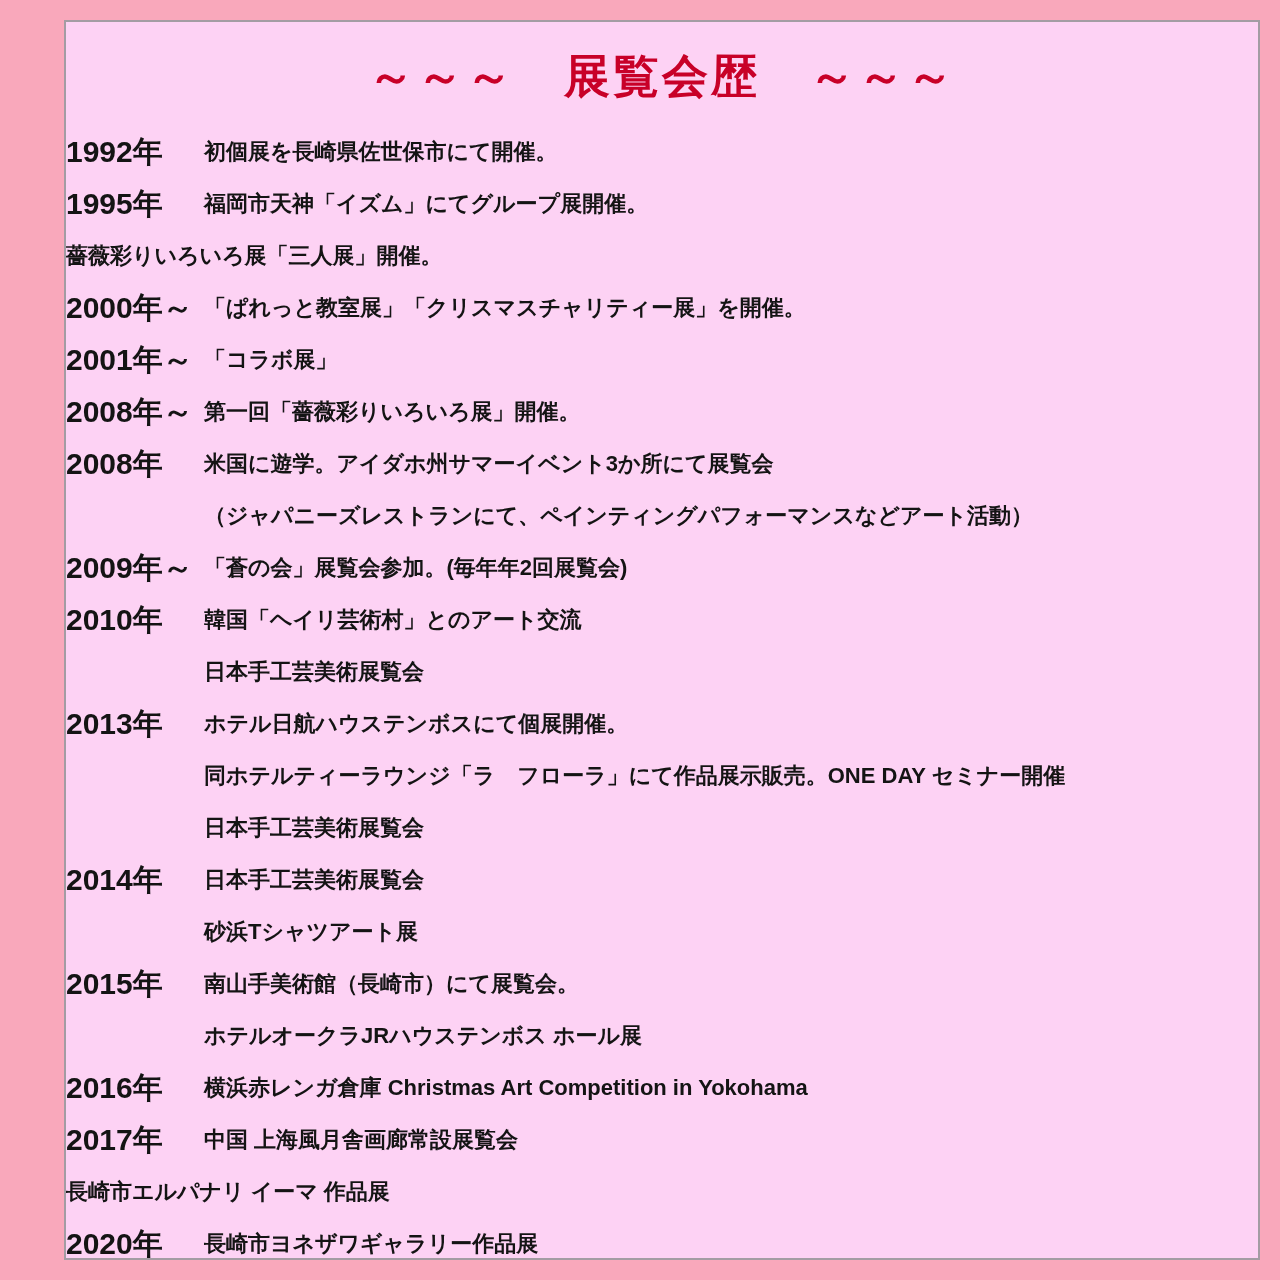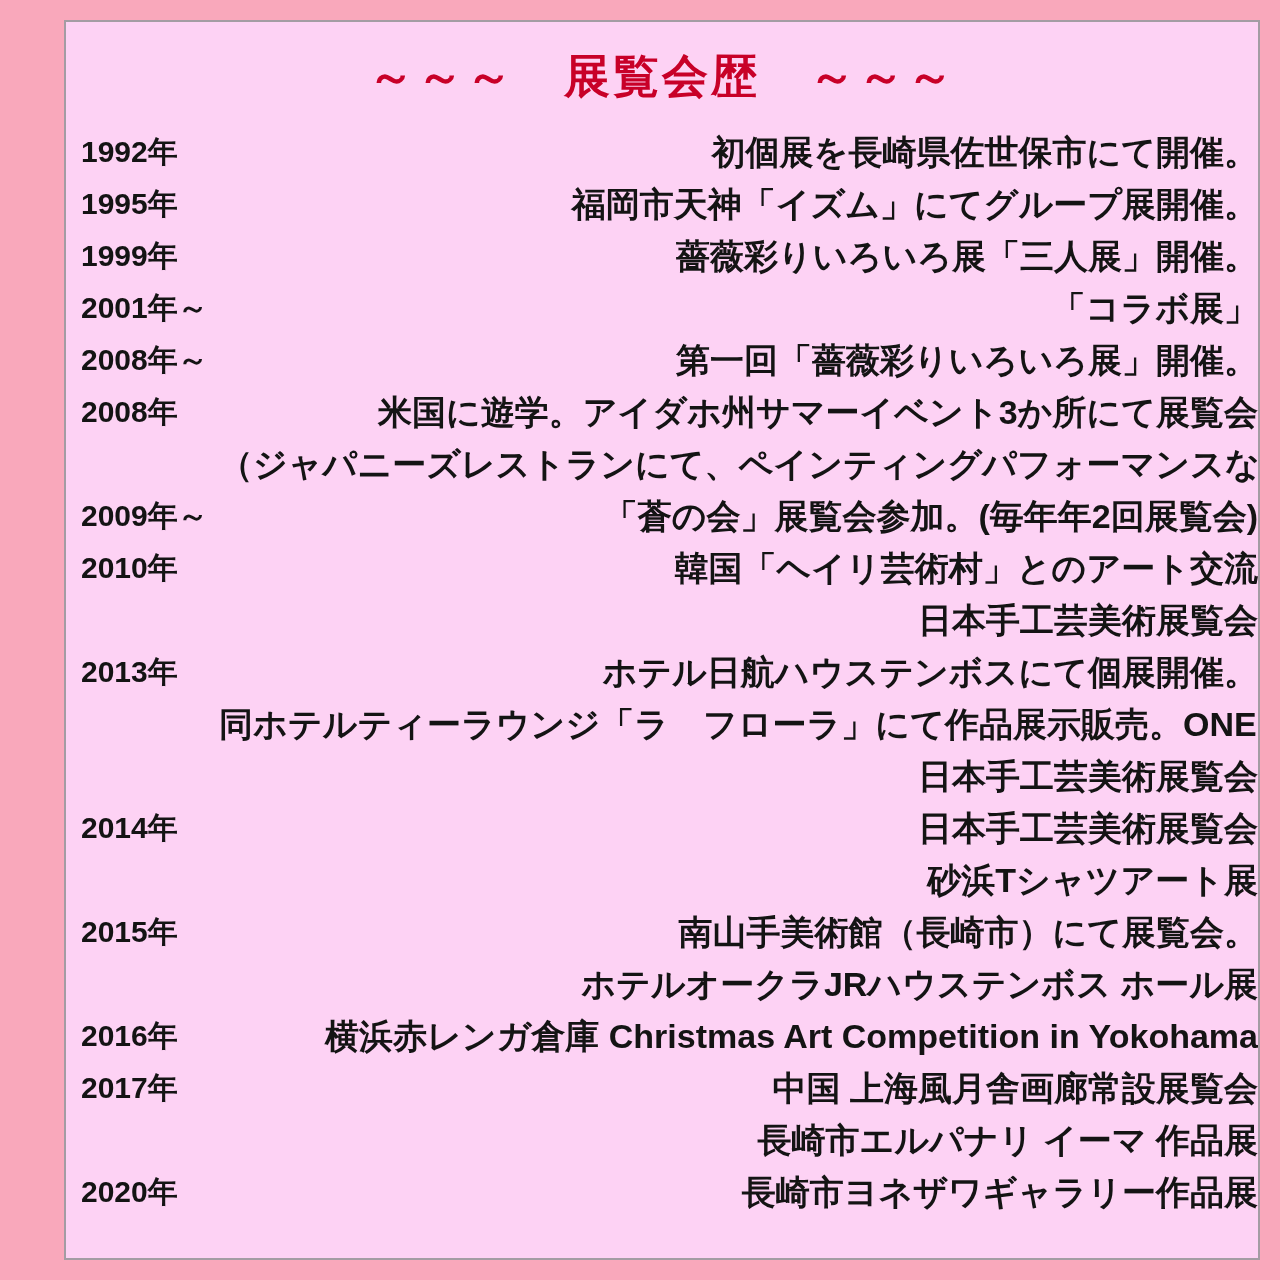--- a/index.html
+++ b/index.html
@@ -29,41 +29,39 @@
   .title{
     margin:24px 0 18px;
     text-align:center;
     font-size:46px;
     font-weight:bold;
     letter-spacing:3px;
     color:var(--title-red);
     white-space:nowrap;
   }
   .history{
-    padding-left:15px;
     color:var(--text-black);
   }
   .row{
     display:flex;
     align-items:flex-start;
   }
   .year{
     flex:0 0 138px;
     font-size:30px;
     font-weight:bold;
     line-height:52px;
     white-space:nowrap;
   }
   .lines{flex:1 1 auto;min-width:0;}
   .line{
-    font-size:34px;
+    font-size:22px;
     font-weight:bold;
     line-height:52px;
     white-space:nowrap;
-    text-align:right;
   }
 </style>
 </head>
 <body>
 
 <div class="page-frame">
 
   <div class="title">～～～　展覧会歴　～～～</div>
 
   <div class="history">
@@ -76,26 +74,31 @@
     </div>
 
     <div class="row">
       <div class="year">1995年</div>
       <div class="lines">
         <div class="line">福岡市天神「イズム」にてグループ展開催。</div>
       </div>
     </div>
 
     <div class="row">
-      <div class="year">1999年</div>
       <div class="lines">
         <div class="line">薔薇彩りいろいろ展「三人展」開催。</div>
       </div>
     </div>
 
+    <div class="row">
+      <div class="year">2000年～</div>
+      <div class="lines">
+        <div class="line">「ぱれっと教室展」「クリスマスチャリティー展」を開催。</div>
+      </div>
+    </div>
 
     <div class="row">
       <div class="year">2001年～</div>
       <div class="lines">
         <div class="line">「コラボ展」</div>
       </div>
     </div>
 
     <div class="row">
       <div class="year">2008年～</div>

